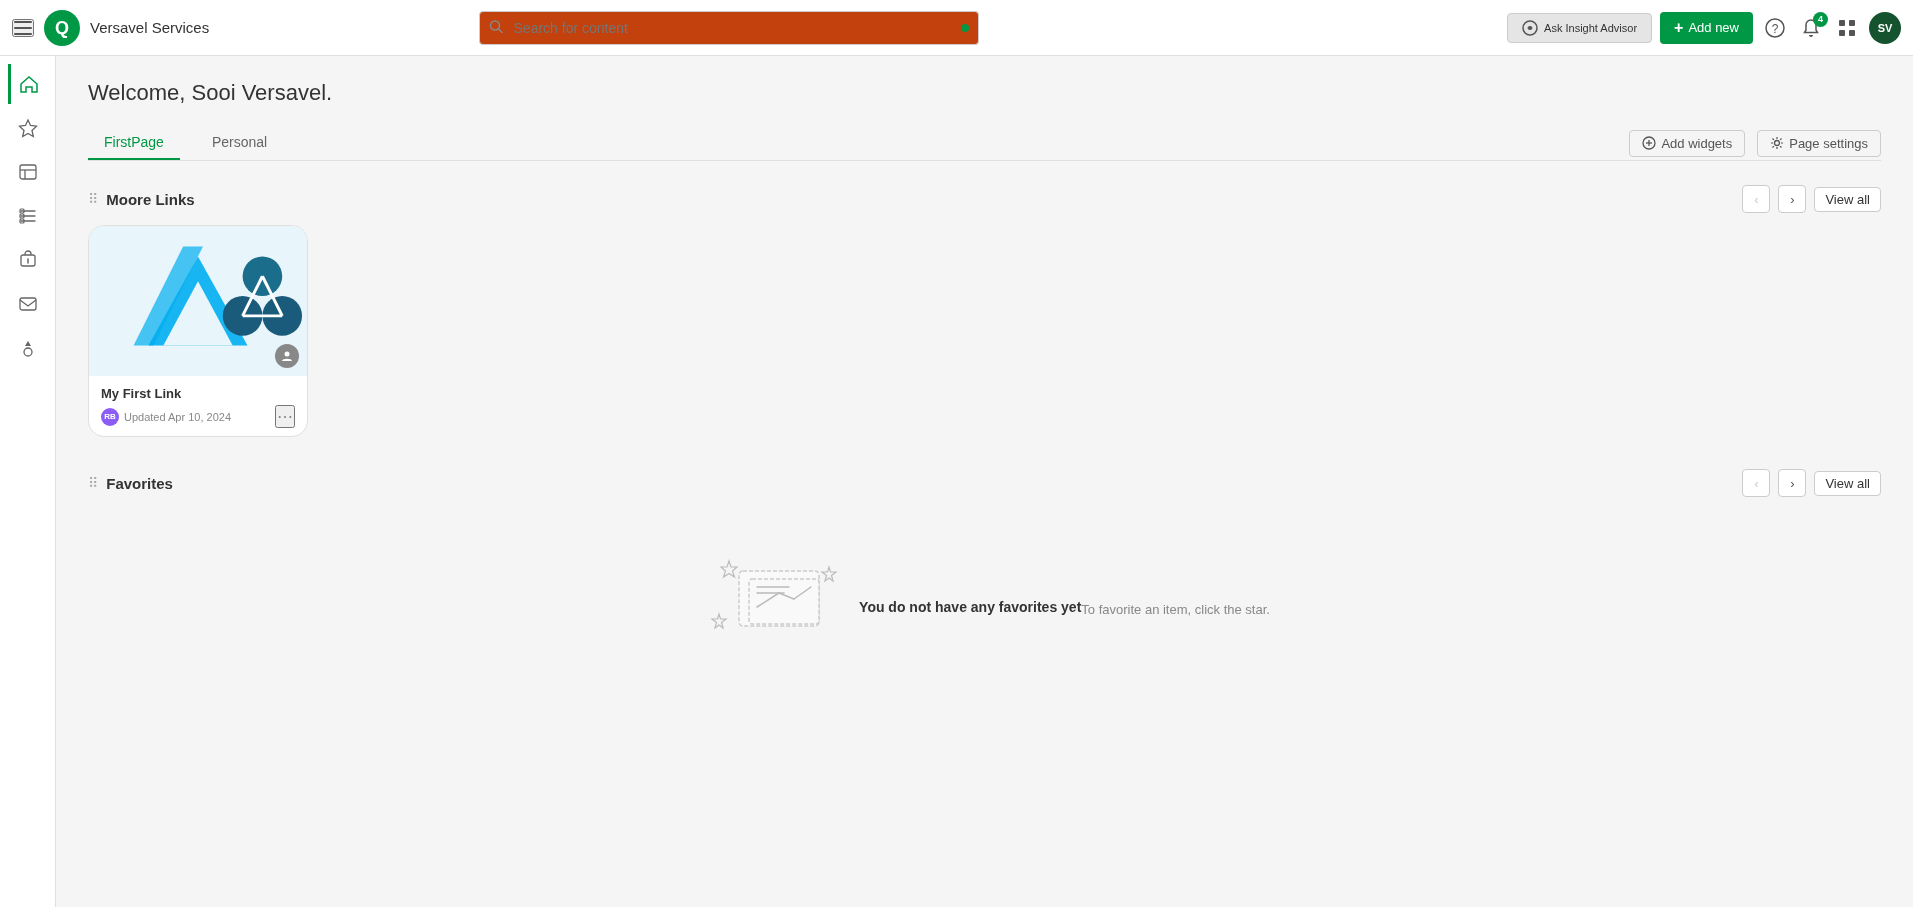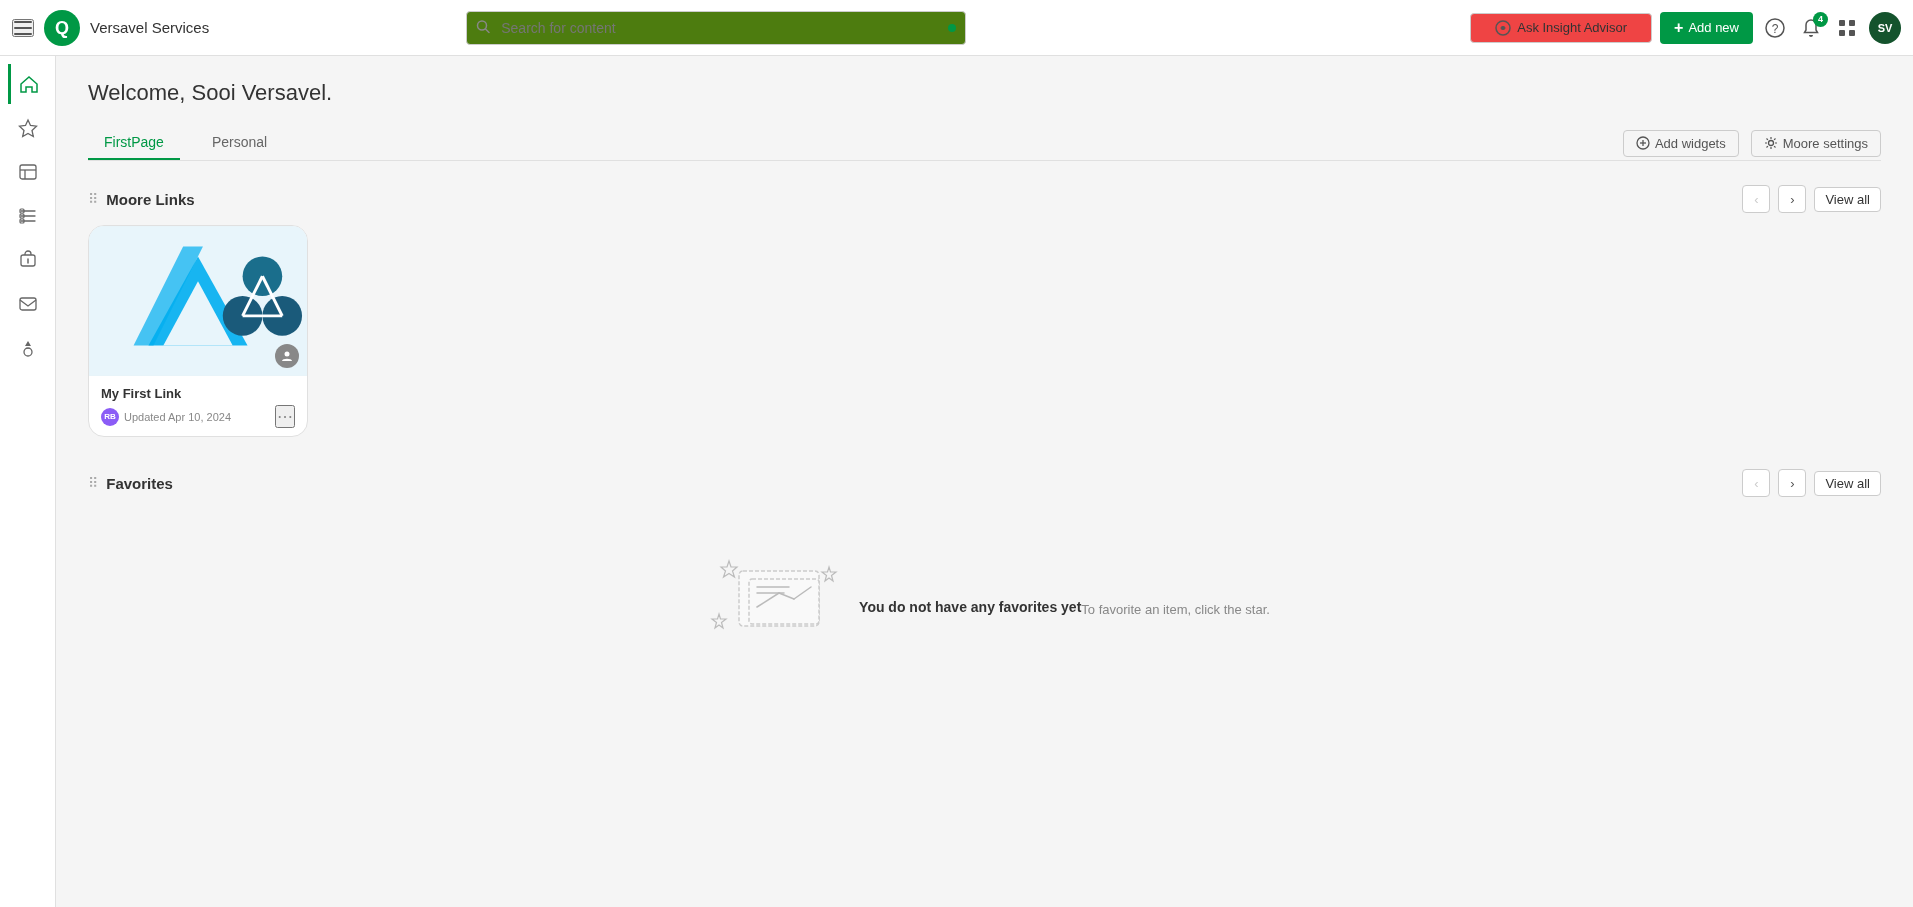--- a/index.html
+++ b/index.html
@@ -28,21 +28,21 @@
       max-width: 500px;
       margin: 0 auto;
       position: relative;
     }
     .search-bar input {
       width: 100%;
       padding: 8px 12px 8px 34px;
       border: 1px solid #ccc;
       border-radius: 4px;
       font-size: 14px;
-      background: #4d7c0f;
+      background: #c2410c;
       outline: none;
     }
     .search-icon-wrap {
       position: absolute;
       left: 10px;
       top: 50%;
       transform: translateY(-50%);
       color: #888;
       font-size: 14px;
     }
@@ -53,23 +53,23 @@
       transform: translateY(-50%);
       width: 8px; height: 8px;
       background: #009845;
       border-radius: 50%;
     }
     .topnav-right { display: flex; align-items: center; gap: 8px; margin-left: auto; }
     .insight-btn {
       display: flex; align-items: center; gap: 6px;
       border: 1px solid #ccc;
       border-radius: 4px;
-      padding: 6px 24px;
-      font-size: 13px;
-      background: #ef4444;
+      padding: 6px 14px;
+      font-size: 11px;
+      background: #e5e5e5;
       cursor: pointer;
       color: #333;
     }
     .add-new-btn {
       display: flex; align-items: center; gap: 5px;
       background: #009845;
       color: #fff;
       border: none;
       border-radius: 4px;
       padding: 7px 14px;
@@ -390,21 +390,21 @@
             <line x1="7" y1="4" x2="7" y2="10" stroke="#555" stroke-width="1.3"></line>
             <line x1="4" y1="7" x2="10" y2="7" stroke="#555" stroke-width="1.3"></line>
           </svg>
           <span>Add widgets</span>
         </button>
         <button class="page-settings-btn">
           <svg width="14" height="14" viewBox="0 0 14 14" fill="none">
             <circle cx="7" cy="7" r="2.5" stroke="#555" stroke-width="1.3"></circle>
             <path d="M7 1v2M7 11v2M1 7h2M11 7h2M2.5 2.5l1.4 1.4M10.1 10.1l1.4 1.4M2.5 11.5l1.4-1.4M10.1 3.9l1.4-1.4" stroke="#555" stroke-width="1.2"></path>
           </svg>
-          <span>Moore settings</span>
+          <span>Page settings</span>
         </button>
       </div>
     </div>
 
     <div class="section">
       <div class="section-header">
         <span class="section-drag-icon">⠿</span>
         <span class="section-title">Moore Links</span>
         <div class="section-nav">
           <button class="nav-arrow disabled">‹</button>

